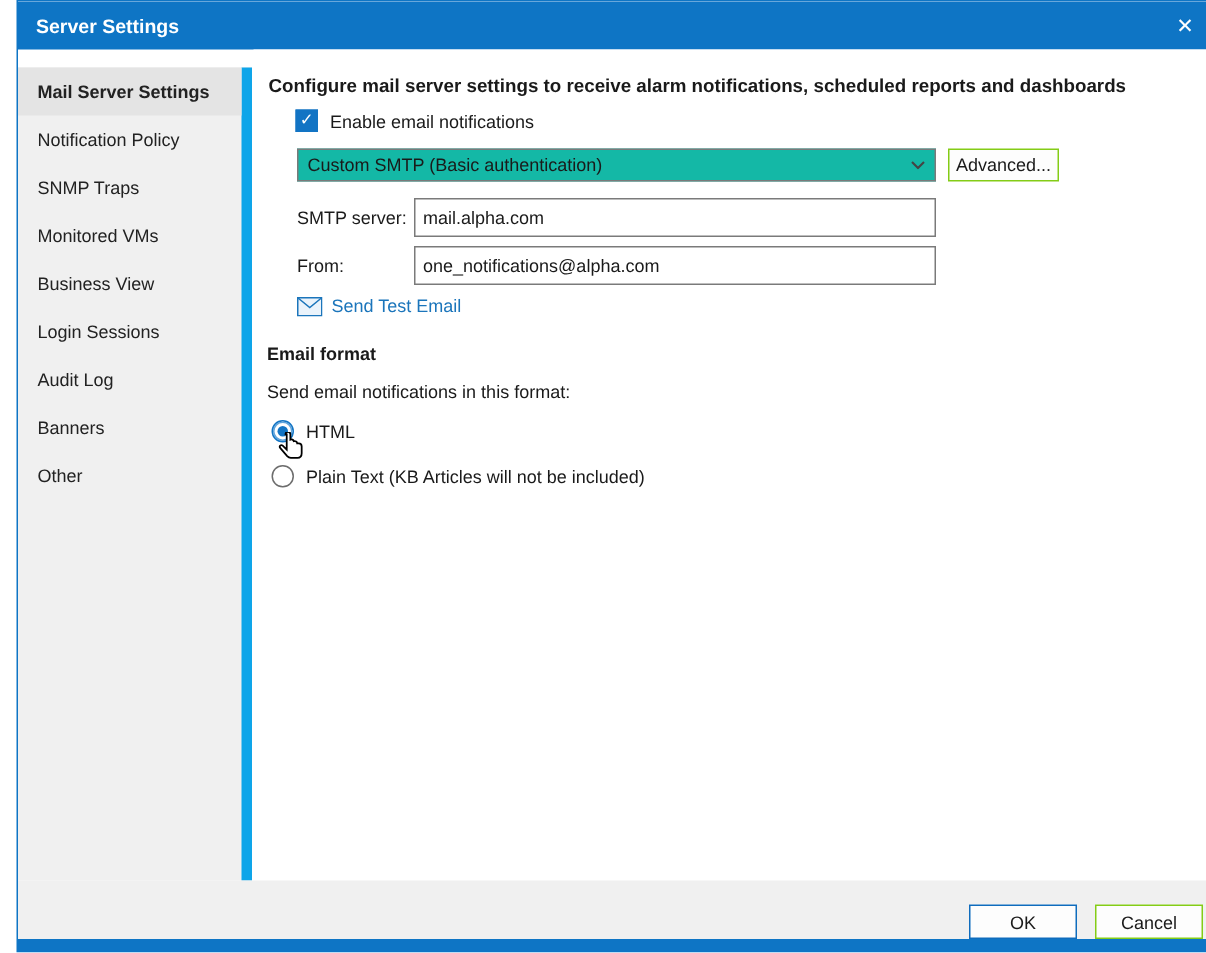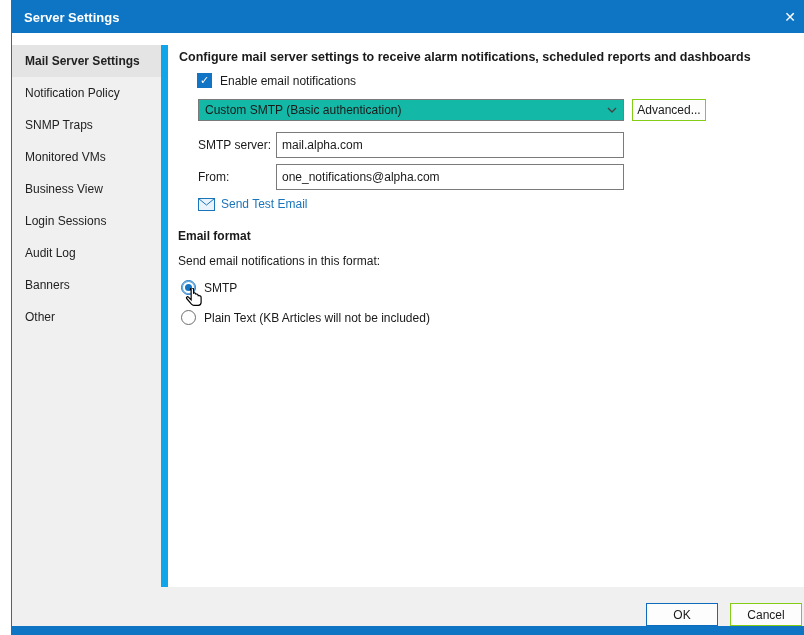--- a/index.html
+++ b/index.html
@@ -173,21 +173,21 @@
       </span>
       <a class="link">Send Test Email</a>
     </div>
 
     <div class="row row-emailformat">Email format</div>
 
     <div class="row row-desc">Send email notifications in this format:</div>
 
     <div class="row row-radio1">
       <span class="radio selected"></span>
-      <span>SMTP</span>
+      <span>HTML</span>
     </div>
 
     <div class="row row-radio2">
       <span class="radio"></span>
       <span>Plain Text (KB Articles will not be included)</span>
     </div>
 
     <span class="cursor-hand">
       <svg width="19" height="22" viewBox="0 0 24 28">
         <path d="M9 2 v13 l-3.4-3.4 c-1.5-1.3-3.4.6-2 2.1 l5.8 6.8 c.9 1 1.7 1.5 3.1 1.5 h5.6 c2.4 0 3.6-1.4 3.6-3.9 v-5.9 c0-1.8-1-2.6-2.6-2.6 h-1.2 c0-1.5-1.5-2.2-2.9-1.8 -.3-1.3-1.7-1.9-2.9-1.3 V2 c0-2.7-4.1-2.7-4.1 0 z" fill="#ffffff" stroke="#000000" stroke-width="1.5"></path>

